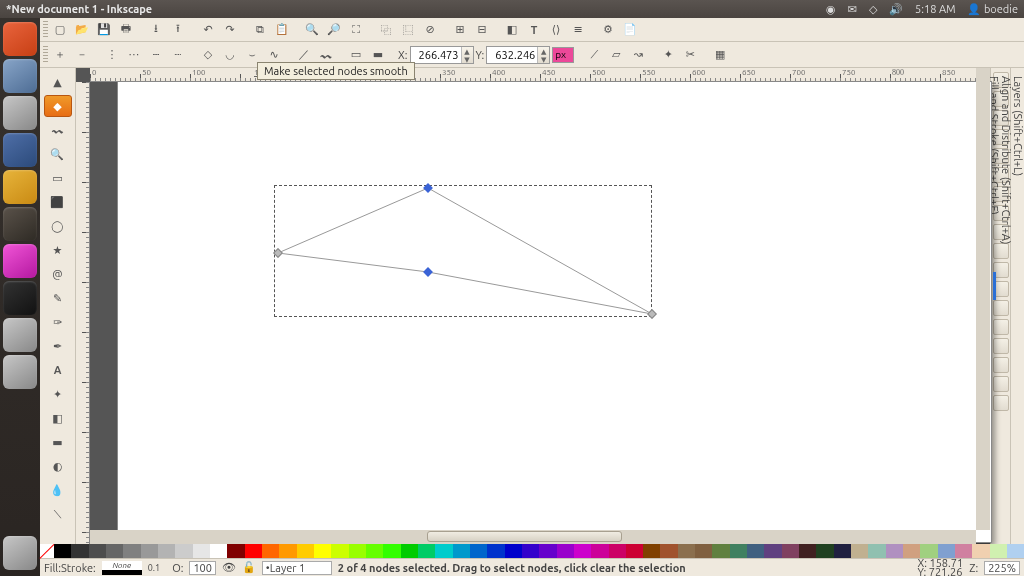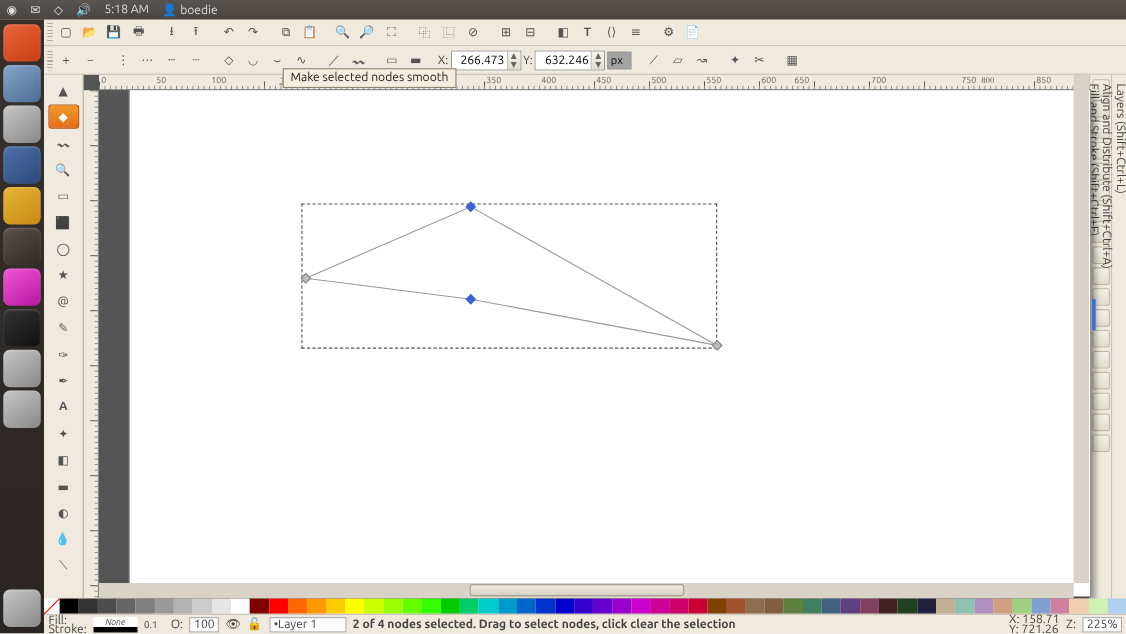--- a/index.html
+++ b/index.html
@@ -21,21 +21,21 @@
 .app{position:absolute;left:40px;top:18px;width:984px;height:558px;background:#efe9de;display:flex;flex-direction:column}
 .toolbar{display:flex;align-items:center;gap:2px;padding:2px 3px;border-bottom:1px solid #c9c3b6;background:#efe9de;height:24px}
 .toolbar .btn{width:20px;height:20px;border:1px solid transparent;display:flex;align-items:center;justify-content:center;color:#555}
 .toolbar .sep{width:6px}
 .grip{display:inline-block;width:5px;height:18px;background:repeating-linear-gradient(#b0a898,#b0a898 1px,transparent 1px,transparent 3px)}
 .num-field{display:flex;align-items:center;gap:2px}
 .num-field label{color:#444}
 .num-field .spinwrap{display:flex;border:1px solid #999;background:#fff;height:18px}
 .num-field input{width:50px;border:none;padding:0 2px;font-size:11px;text-align:right}
 .spin{width:12px;background:linear-gradient(#f8f4ea,#e2dcd0);border-left:1px solid #bbb;font-size:7px;text-align:center;line-height:8px;color:#666}
-.unit{width:22px;border:1px solid #999;background:#a3a3a3;height:16px;font-size:10px;padding:1px 2px}
+.unit{width:22px;border:1px solid #999;background:#ec4899;height:16px;font-size:10px;padding:1px 2px}
 .workarea{flex:1;display:flex;position:relative;overflow:hidden}
 .toolbox{width:36px;background:#efe9de;border-right:1px solid #c9c3b6;display:flex;flex-direction:column;align-items:center;gap:2px;padding-top:3px}
 .toolbox .tool{width:28px;height:22px;display:flex;align-items:center;justify-content:center;border:1px solid transparent;color:#555}
 .toolbox .tool.active{background:linear-gradient(#f09a2a,#e76d14);border-color:#b85610;color:#fff;border-radius:3px}
 .canvas-wrap{flex:1;position:relative;background:#555}
 .ruler-h{position:absolute;top:0;left:14px;right:0;height:14px;background:#efe9de;border-bottom:1px solid #888;font-size:8px;color:#666;overflow:hidden;background-image:repeating-linear-gradient(to right,#888 0,#888 1px,transparent 1px,transparent 5px),repeating-linear-gradient(to right,#555 0,#555 1px,transparent 1px,transparent 50px);background-position:0 10px,0 6px;background-size:5px 4px,50px 8px;background-repeat:repeat-x}
 .ruler-h span{position:absolute;top:0;font-size:8px}
 .ruler-v{position:absolute;top:14px;left:0;width:14px;bottom:0;background:#efe9de;border-right:1px solid #888;background-image:repeating-linear-gradient(to bottom,#888 0,#888 1px,transparent 1px,transparent 5px),repeating-linear-gradient(to bottom,#555 0,#555 1px,transparent 1px,transparent 50px);background-position:10px 0,6px 0;background-size:4px 5px,8px 50px;background-repeat:repeat-y}
 .canvas{position:absolute;top:14px;left:14px;right:0;bottom:14px;background:#555}
 .page{position:absolute;top:0;left:28px;width:873px;height:460px;background:#fff;box-shadow:0 0 0 1px #888,4px 4px 6px rgba(0,0,0,.4)}
@@ -54,20 +54,21 @@
 .palette{height:14px;display:flex}
 .palette .sw{flex:1;height:14px}
 .statusbar{height:18px;display:flex;align-items:center;gap:6px;padding:0 4px;background:#efe9de;border-top:1px solid #c9c3b6;font-size:10px;color:#444}
 .statusbar .box{border:1px solid #aaa;padding:0 3px;background:#fff;height:14px;display:flex;align-items:center}
 .tooltip{position:absolute;background:#f3eedd;border:1px solid #8a8470;padding:2px 6px;font-size:11px;color:#222;z-index:50}
 </style>
 </head>
 <body>
 
 <div class="top-panel">
+  <span class="title">*New document 1 - Inkscape</span>
   <div class="tray">
     <span>◉</span>
     <span>✉</span>
     <span>◇</span>
     <span>🔊</span>
     <span>5:18 AM</span>
     <span>👤 <span>boedie</span></span>
   </div>
 </div>
 
@@ -208,23 +209,23 @@
           <span style="left: 164px; text-decoration: underline;">150</span>
           <span style="left: 202px;">200</span>
           <span style="left: 252px;">250</span>
           <span style="left: 302px;">300</span>
           <span style="left: 352px;">350</span>
           <span style="left: 402px;">400</span>
           <span style="left: 452px;">450</span>
           <span style="left: 502px;">500</span>
           <span style="left: 552px;">550</span>
           <span style="left: 602px;">600</span>
-          <span style="left: 632px;">650</span>
+          <span style="left: 652px;">650</span>
           <span style="left: 702px;">700</span>
-          <span style="left: 752px; margin-left: 32px;">750</span>
+          <span style="left: 752px;">750</span>
           <span style="left: 802px; font-family: Liberation Serif, serif;">800</span>
           <span style="left: 852px;">850</span>
         </div>
       <div class="ruler-v"></div>
       <div class="canvas">
         <div class="page">
           <div class="selbox"></div>
           <svg style="position:absolute;top:0;left:0;width:100%;height:100%">
             <polyline class="line" points="160,171 310,106 534,232 310,190 160,171"></polyline>
           </svg>
@@ -325,21 +326,21 @@
       <div class="sw" style="background: rgb(208, 160, 128);"></div>
       <div class="sw" style="background: rgb(160, 208, 128);"></div>
       <div class="sw" style="background: rgb(128, 160, 208);"></div>
       <div class="sw" style="background: rgb(208, 128, 160);"></div>
       <div class="sw" style="background: rgb(240, 208, 176);"></div>
       <div class="sw" style="background: rgb(208, 240, 176);"></div>
       <div class="sw" style="background: rgb(176, 208, 240);"></div>
     </div>
 
   <div class="statusbar">
-    <div style="display:flex;flex-direction:column;line-height:8px;font-size:8px">
+    <div style="display:flex;line-height:8px;font-size:8px">
       <span><span>Fill:</span></span>
       <span><span>Stroke:</span></span>
     </div>
     <div style="width:40px;height:14px;display:flex;flex-direction:column">
       <div style="flex:1;background:#fff;font-size:8px;font-style:italic;text-align:center">None</div>
       <div style="flex:1;background:#000"></div>
     </div>
     <span style="font-size:9px">0.1</span>
     <span class="sep"></span>
     <span>O:</span>

